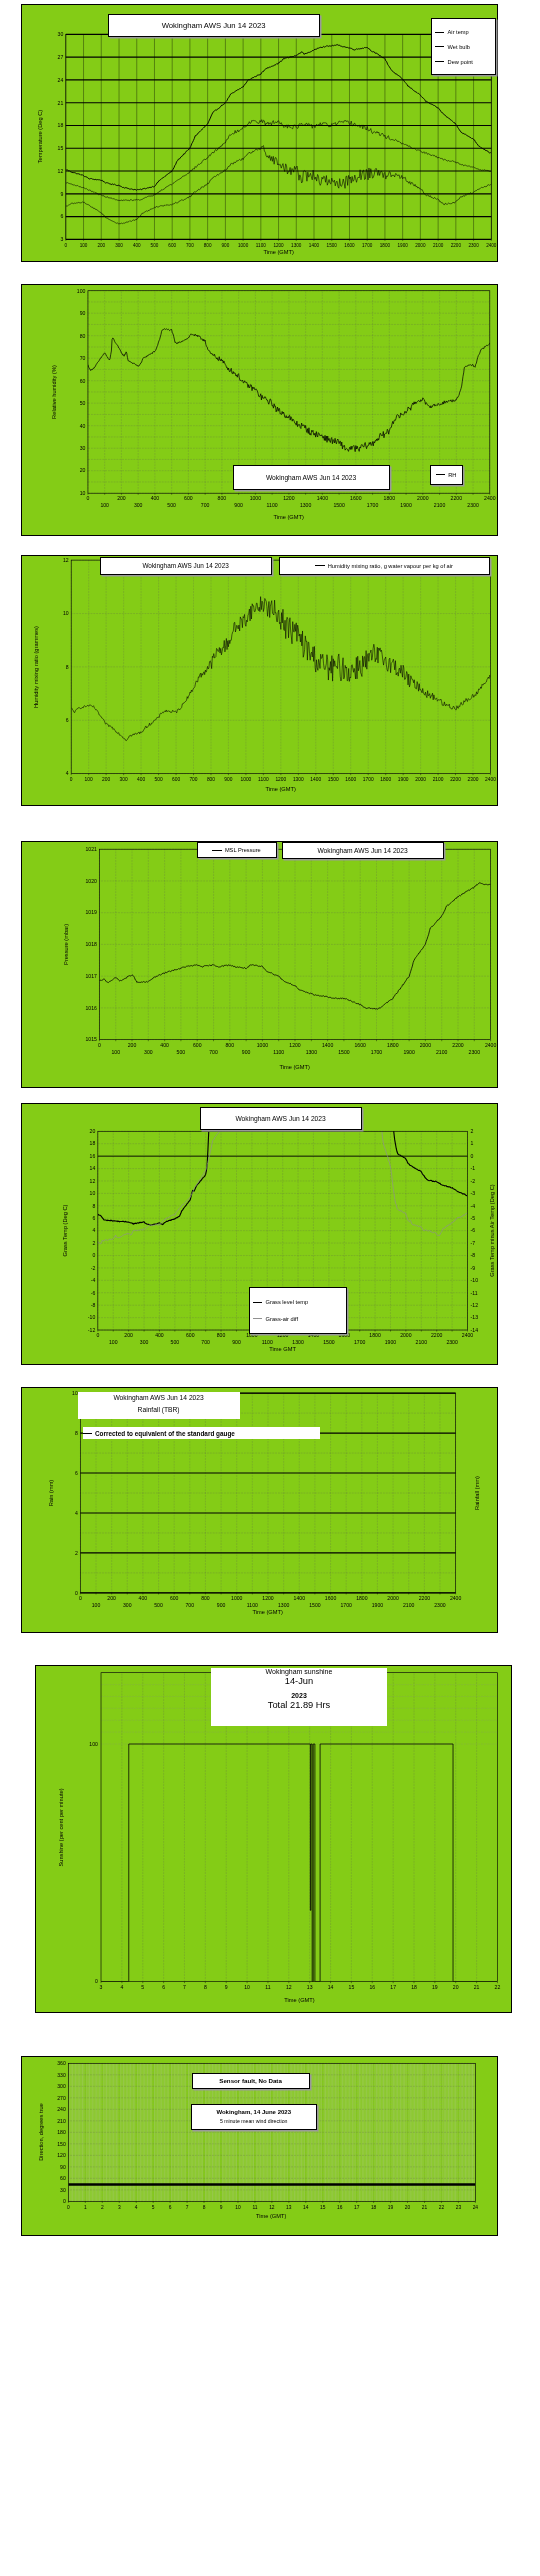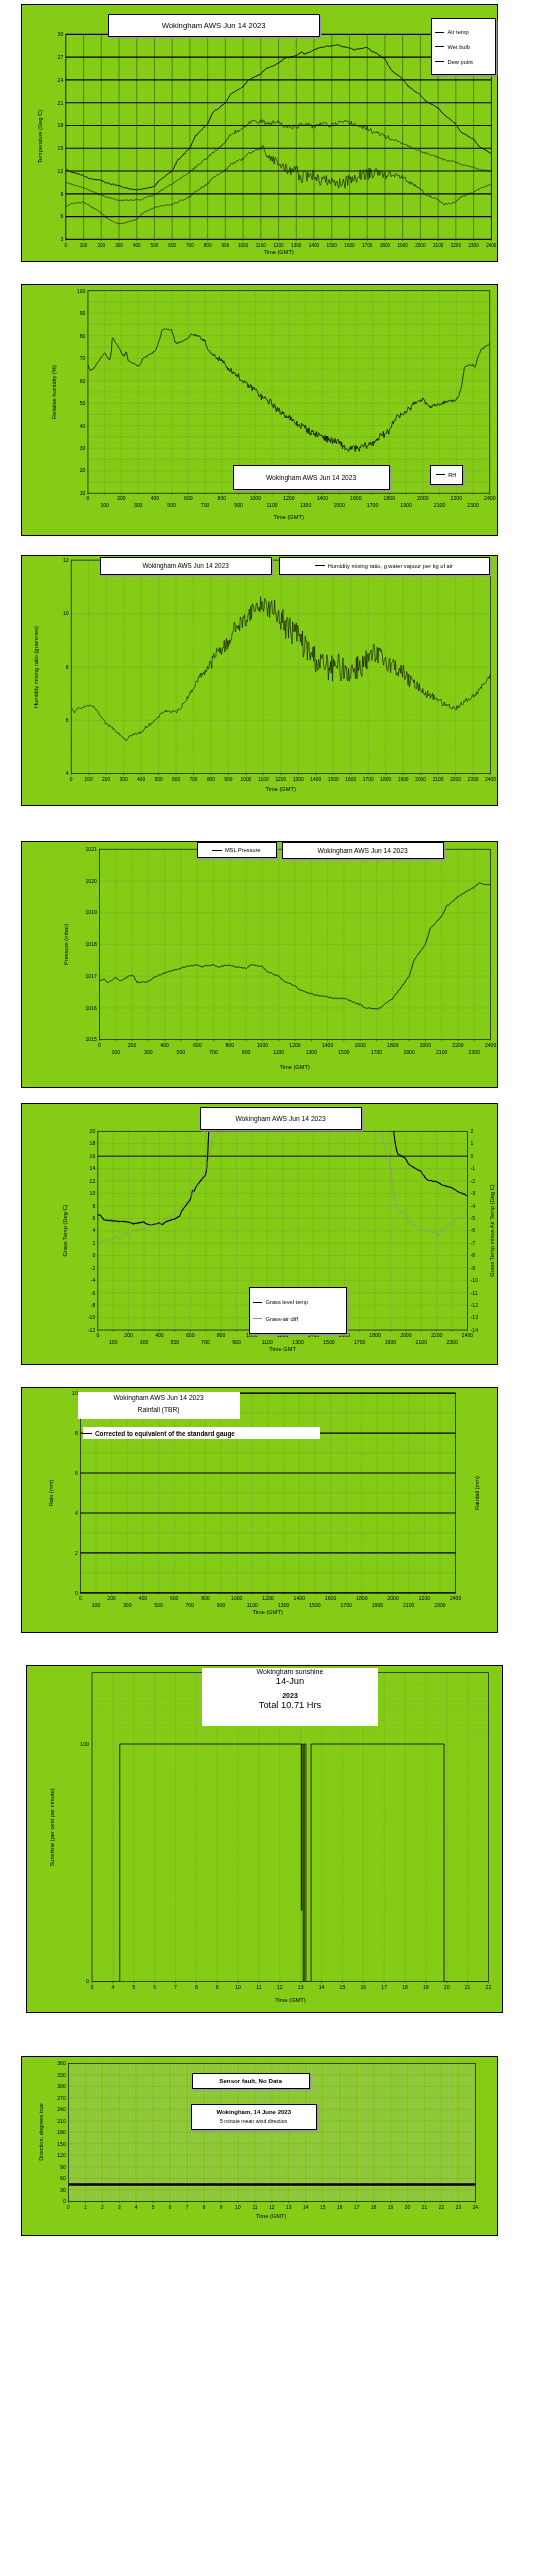--- a/index.html
+++ b/index.html
@@ -760,21 +760,21 @@
   </div>
   <div class="ov plain" style="left:61px;top:39px;width:237px;height:12.4px;display:flex;align-items:center;font-size:6.4px;font-weight:bold">
     <span class="dash bold"></span>
     <span>Corrected to equivalent of the standard gauge</span>
   </div>
   <div class="ylab" style="left:26px;top:205px;width:200px">Rain (mm)</div>
   <div class="ylab" style="left:452px;top:205px;width:200px">Rainfall (mm)</div>
   <div class="xlab" style="left:58px;top:221px;width:376px">Time (GMT)</div>
 </section>
 
-<section class="panel" style="left:26px;top:1665px;width:475px;height:346px">
+<section class="panel" style="left:35px;top:1665px;width:475px;height:346px">
   <svg viewBox="0 0 922 672">
       <line x1="166.5" y1="13.0" x2="166.5" y2="613.0" stroke="#555" stroke-width="0.8" stroke-dasharray="1 2"></line>
       <line x1="207.1" y1="13.0" x2="207.1" y2="613.0" stroke="#555" stroke-width="0.8" stroke-dasharray="1 2"></line>
       <line x1="247.6" y1="13.0" x2="247.6" y2="613.0" stroke="#555" stroke-width="0.8" stroke-dasharray="1 2"></line>
       <line x1="288.1" y1="13.0" x2="288.1" y2="613.0" stroke="#555" stroke-width="0.8" stroke-dasharray="1 2"></line>
       <line x1="328.6" y1="13.0" x2="328.6" y2="613.0" stroke="#555" stroke-width="0.8" stroke-dasharray="1 2"></line>
       <line x1="369.2" y1="13.0" x2="369.2" y2="613.0" stroke="#555" stroke-width="0.8" stroke-dasharray="1 2"></line>
       <line x1="409.7" y1="13.0" x2="409.7" y2="613.0" stroke="#555" stroke-width="0.8" stroke-dasharray="1 2"></line>
       <line x1="450.2" y1="13.0" x2="450.2" y2="613.0" stroke="#555" stroke-width="0.8" stroke-dasharray="1 2"></line>
       <line x1="490.7" y1="13.0" x2="490.7" y2="613.0" stroke="#555" stroke-width="0.8" stroke-dasharray="1 2"></line>
@@ -841,21 +841,21 @@
       </clipPath>
       <g clip-path="url(#cp6)">
         <path d="M126.0 613.0L179.9 613.0L179.9 151.5L532.5 151.5L532.5 474.5L533.7 474.5L533.7 151.5L536.1 151.5L536.1 613.0L538.2 613.0L538.2 151.5L541.4 151.5L541.4 613.0L551.5 613.0L551.5 151.5L809.7 151.5L809.7 613.0L896.0 613.0" fill="none" stroke="#000" stroke-width="1.5"></path>
       </g>
       <rect x="126" y="13" width="770" height="600" fill="none" stroke="#000" stroke-width="1.2"></rect>
     </svg>
   <div class="ov plain" style="left:175px;top:2.1px;width:176px;height:58px">
     <div style="font-size:7px">Wokingham sunshine</div>
     <div style="font-size:9.3px;margin-top:1px">14-Jun</div>
     <div style="font-size:7px;font-weight:bold;margin-top:6.2px">2023</div>
-    <div style="font-size:9.3px;margin-top:1px">Total 10.71 Hrs</div>
+    <div style="font-size:9.3px;margin-top:1px">Total 21.89 Hrs</div>
   </div>
   <div class="ylab" style="left:21.6px;top:316px;width:309px">Sunshine (per cent per minute)</div>
   <div class="xlab" style="left:65px;top:331px;width:397px">Time (GMT)</div>
 </section>
 
 <section class="panel" style="left:20.6px;top:2056px;width:475px;height:178px">
   <svg viewBox="0 0 922 345">
       <line x1="90.0" y1="12.0" x2="90.0" y2="280.0" stroke="#8a8a8a" stroke-width="0.8" stroke-dasharray="1 2"></line>
       <line x1="92.7" y1="12.0" x2="92.7" y2="280.0" stroke="#bdbdbd" stroke-width="0.6"></line>
       <line x1="95.5" y1="12.0" x2="95.5" y2="280.0" stroke="#bdbdbd" stroke-width="0.6"></line>

